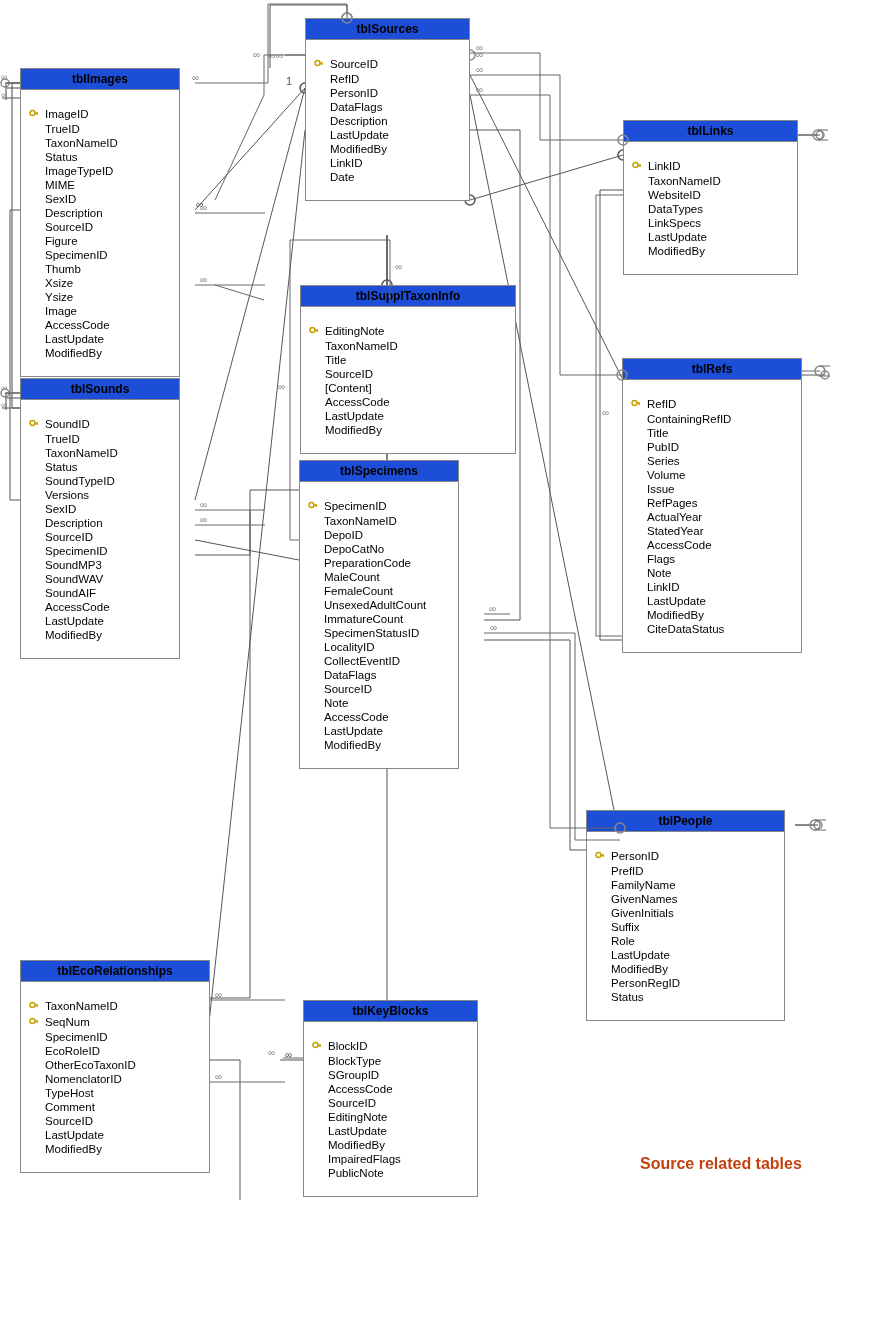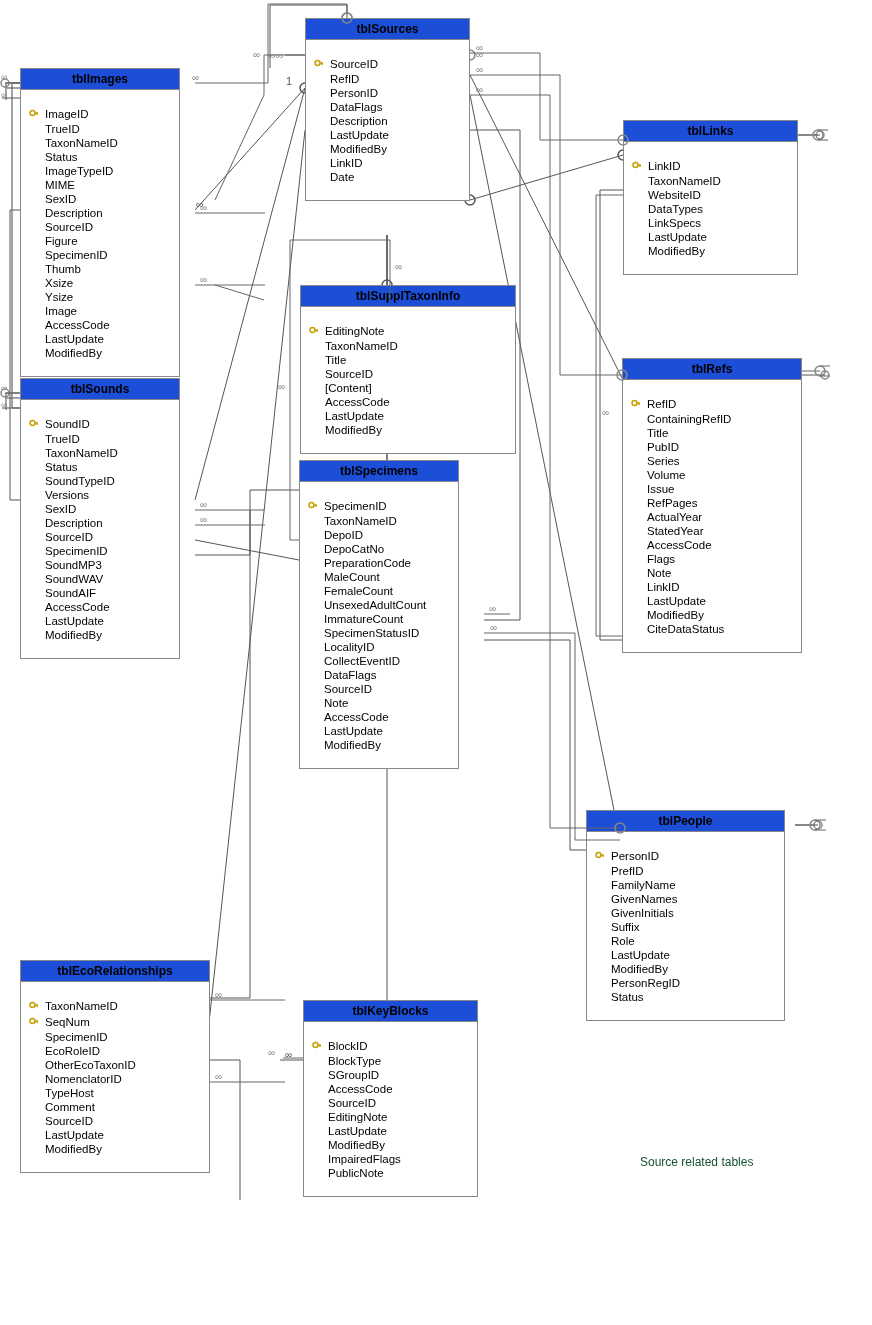--- a/index.html
+++ b/index.html
@@ -62,22 +62,23 @@
     
     .lines-svg {
       position: absolute;
       top: 0; left: 0;
       width: 872px;
       height: 1325px;
       pointer-events: none;
     }
     .footer-text {
       position: absolute;
-      font-size: 12px;
-      color: #14532d;
+      font-size: 16px;
+      color: #c2410c;
+      font-weight: bold;
     }
   </style>
 </head>
 <body>
 
 <div class="diagram-container">
 
   <svg class="lines-svg">
 
     <line x1="305" y1="88" x2="195" y2="210" stroke="#555" stroke-width="1"></line>

